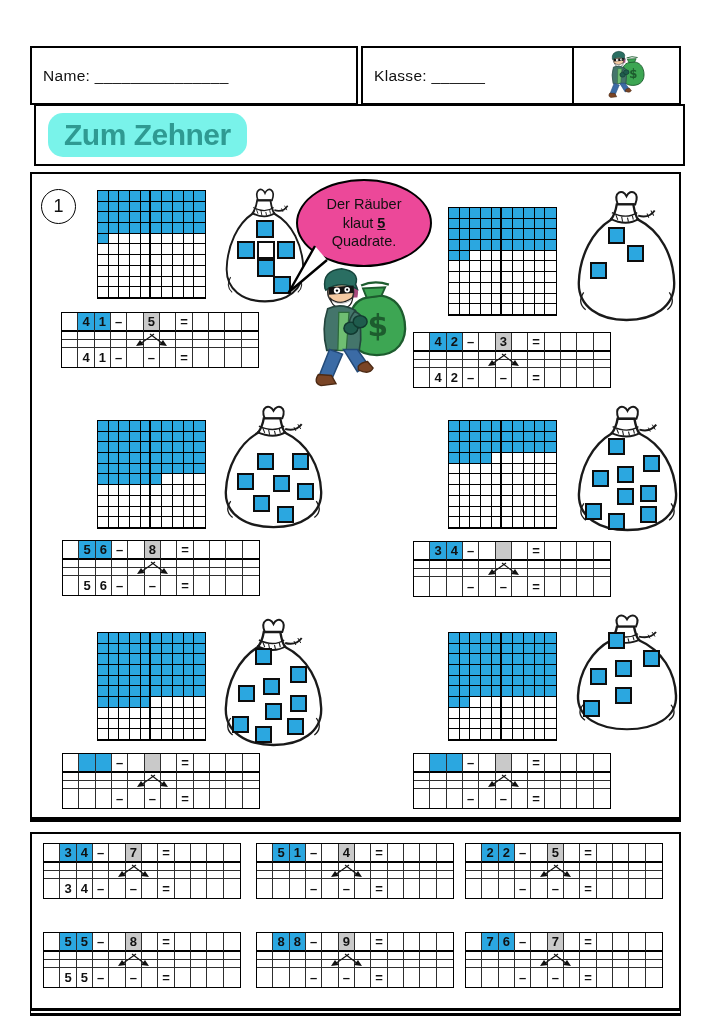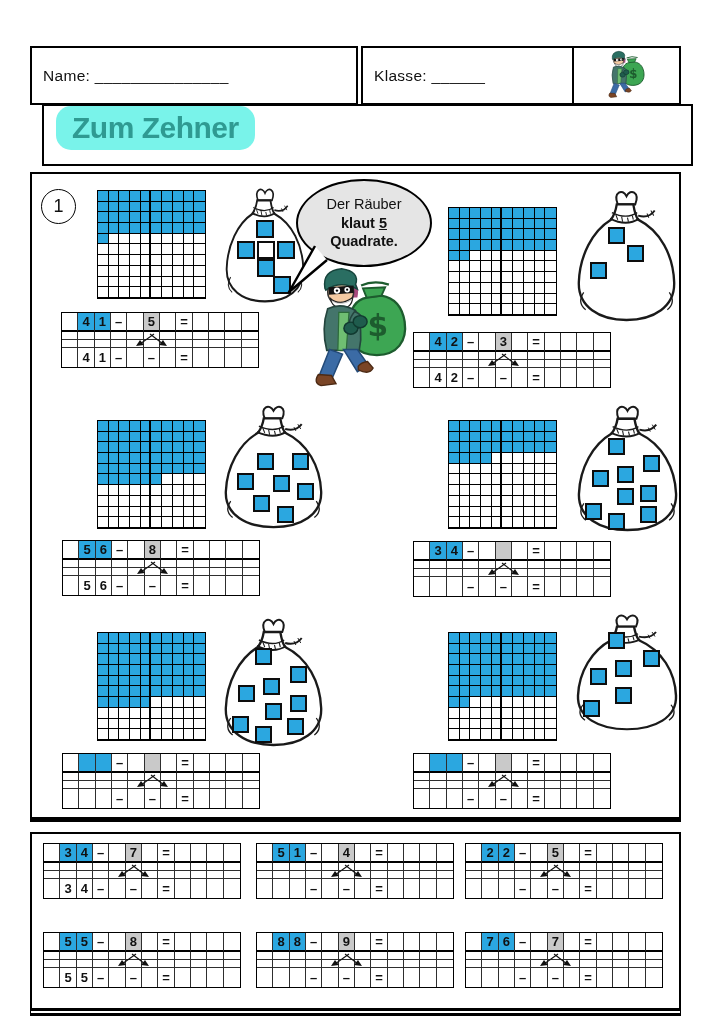--- a/index.html
+++ b/index.html
@@ -11,22 +11,22 @@
         font-family:"Liberation Sans",sans-serif;color:#111;}
 
   
   .hdr-box{position:absolute;top:38px;height:59px;border:2.5px solid #000;box-sizing:border-box;background:#fff;margin-top:8px;}
   .name-box{left:30px;width:328px;}
   .klasse-box{left:361px;width:234px;}
   .robber-box{left:572px;width:109px;display:flex;align-items:center;justify-content:center;}
   .hdr-text{position:absolute;left:11px;top:50%;transform:translateY(-50%);font-size:15.5px;letter-spacing:.3px;}
 
   
-  .title-box{position:absolute;left:42px;top:104px;width:651px;height:62px;border:2.5px solid #000;
-             box-sizing:border-box;display:flex;align-items:flex-start;background:#fff;white-space:nowrap;}
+  .title-box{position:absolute;left:34px;top:104px;width:651px;height:62px;border:2.5px solid #000;
+             box-sizing:border-box;display:flex;align-items:center;background:#fff;white-space:nowrap;}
   .title-hl{display:inline-block;margin-left:12px;padding:5px 16px;background:var(--cyan);
             border-radius:15px;color:var(--teal);font-size:30px;font-weight:600;letter-spacing:-.5px;}
   .title-rest{margin-left:10px;font-size:28px;font-weight:500;letter-spacing:-.8px;}
 
   
   .main-box{position:absolute;left:30px;top:172px;width:651px;height:650px;border:2.5px solid #000;
             border-bottom-width:5px;box-sizing:border-box;background:#fff;}
   .bottom-box{position:absolute;left:30px;top:832px;width:651px;height:184px;border:2.5px solid #000;
               border-bottom:8px double #000;box-sizing:border-box;background:#fff;}
 
@@ -56,25 +56,25 @@
          font-size:13px;font-weight:600;font-family:"Liberation Sans",sans-serif;}
   .tcell.c11{border-right:none;}
   .tcell.r0{border-bottom:2.6px solid #000;}
   .tcell.r3{border-bottom:none;}
   .tcell.blue{background:var(--blue);}
   .tcell.gray{background:var(--gray);}
   .arrows{position:absolute;left:33.333%;top:20px;width:25%;height:15px;pointer-events:none;}
   .arrows svg{width:100%;height:100%;display:block;}
 
   
-  .speech{position:absolute;left:296px;top:179px;width:132px;height:84px;background:#e5e5e5;
+  .speech{position:absolute;left:296px;top:179px;width:132px;height:84px;background:#ec4899;
           border:2.6px solid #000;border-radius:50%;z-index:3;
           display:flex;flex-direction:column;align-items:center;justify-content:center;
           font-size:14.5px;line-height:1.3;text-align:center;}
-  .speech .b{font-weight:bold;}
+  .speech .b{font-weight:normal;}
   .speech .u{font-weight:bold;text-decoration:underline;}
   .tail{position:absolute;left:281px;top:240px;width:52px;height:58px;z-index:4;}
   .robber-main{position:absolute;left:311px;top:259px;width:102px;height:142px;z-index:2;}
   .robber-small{width:62px;height:55px;}
 </style>
 </head>
 <body>
 
 <svg width="0" height="0" style="position:absolute">
   <defs>

